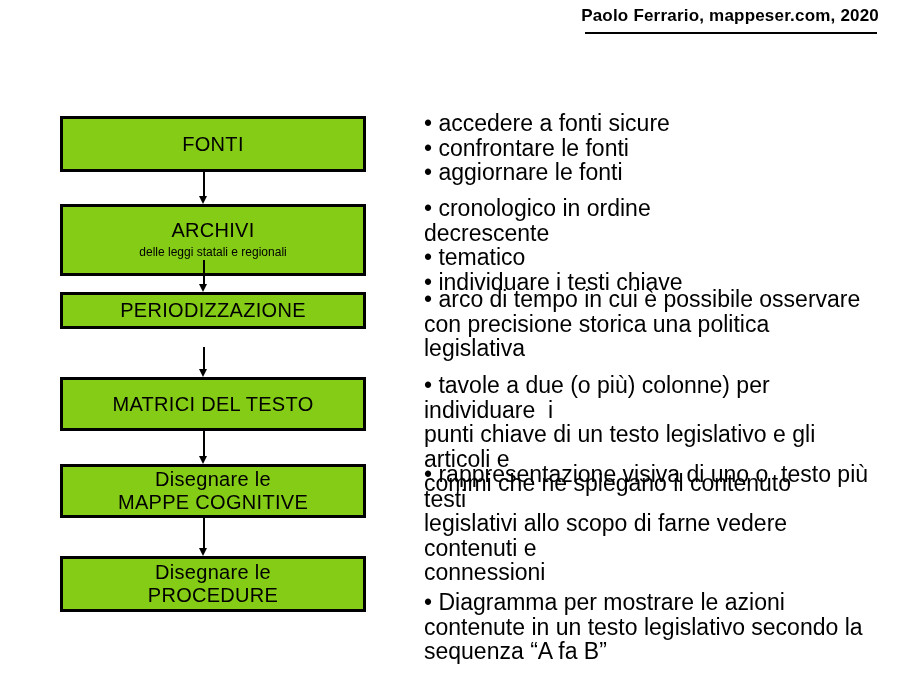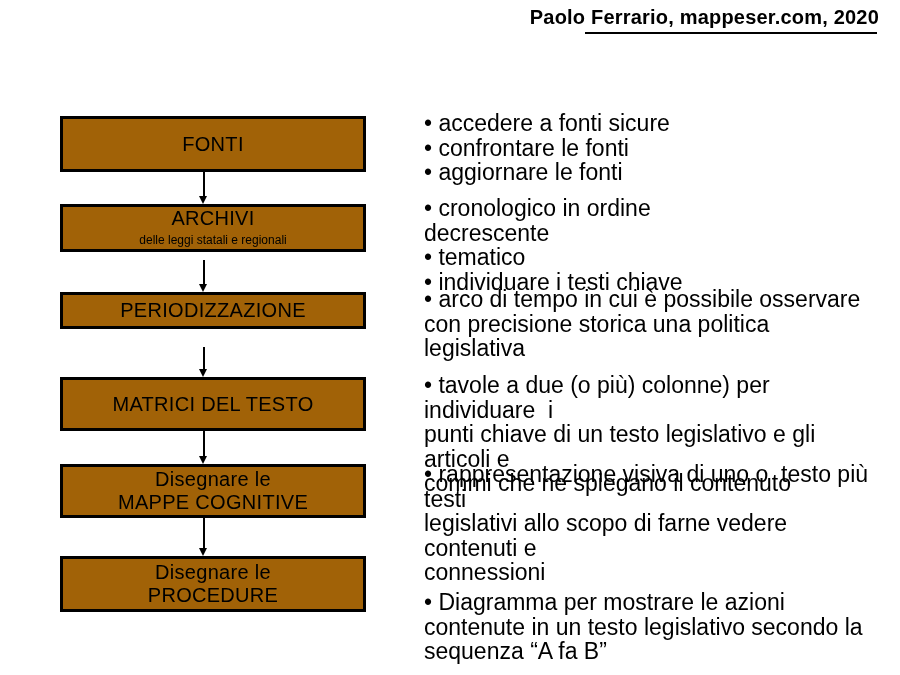--- a/index.html
+++ b/index.html
@@ -13,40 +13,40 @@
     height: 675px;
     background: #ffffff;
     font-family: "Liberation Sans", sans-serif;
     color: #000000;
     overflow: hidden;
   }
   .credit {
     position: absolute;
     top: 6px;
     right: 21px;
-    font-size: 20px;
+    font-size: 17px;
     font-weight: bold;
     letter-spacing: 0.2px;
     white-space: nowrap;
   }
   .credit-line {
     position: absolute;
     top: 32px;
     left: 585px;
     width: 292px;
     height: 1.5px;
     background: #000000;
   }
   .flow-box {
     position: absolute;
     left: 60px;
     width: 306px;
     border: 3px solid #000000;
     box-sizing: border-box;
-    background: #a16207;
+    background: #84cc16;
     display: flex;
     flex-direction: column;
     align-items: center;
     justify-content: center;
     text-align: center;
   }
   .box-title {
     font-size: 20px;
     line-height: 23px;
     letter-spacing: 0.3px;
@@ -97,21 +97,21 @@
 
   <div class="flow-box" style="top:116px;height:56px">
     <div class="box-title">FONTI</div>
   </div>
 
   <div class="arrow" style="top:172px;height:32px">
     <div class="shaft"></div>
     <div class="head"></div>
   </div>
 
-  <div class="flow-box" style="top:204px;height:48px">
+  <div class="flow-box" style="top:204px;height:72px">
     <div class="box-title">ARCHIVI</div>
     <div class="box-subtitle">delle leggi statali e regionali</div>
   </div>
 
   <div class="arrow" style="top:260px;height:32px">
     <div class="shaft"></div>
     <div class="head"></div>
   </div>
 
   <div class="flow-box" style="top:292px;height:37px">

